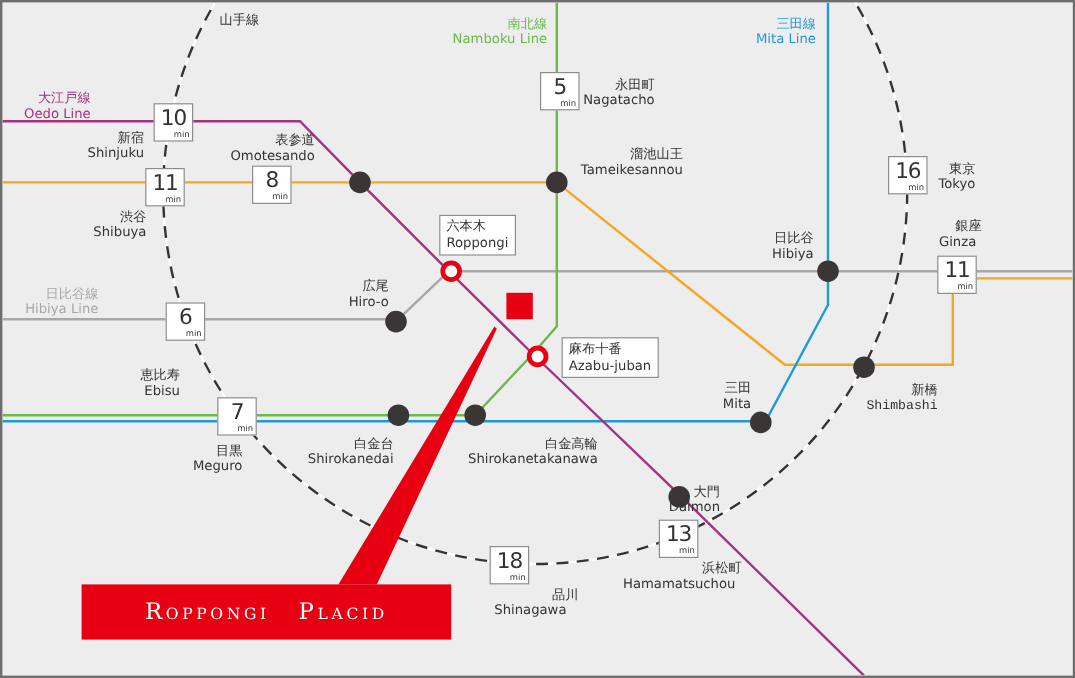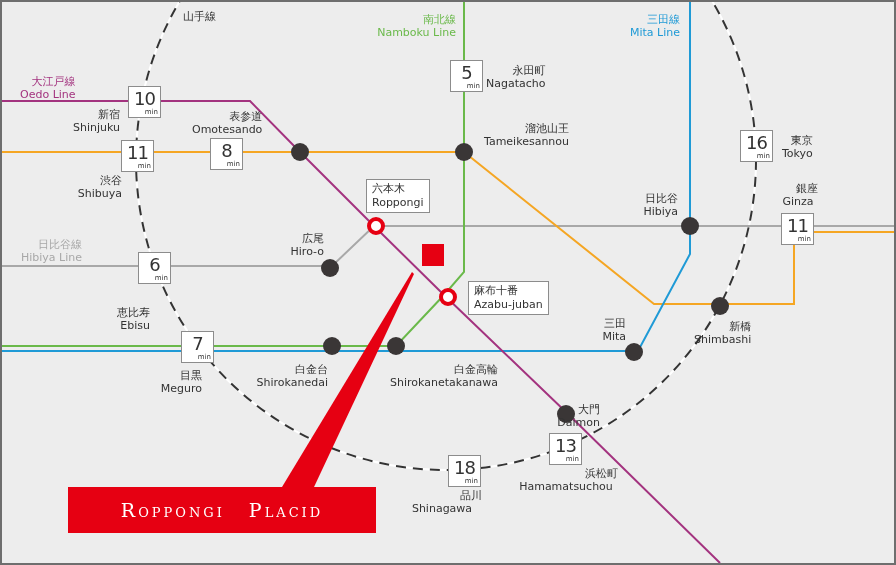--- a/index.html
+++ b/index.html
@@ -125,21 +125,21 @@
       <span class="unit">min</span>
     </div>
   <div class="tbox" style="left:179px; top:329px;">
       <span class="num">7</span>
       <span class="unit">min</span>
     </div>
   <div class="tbox" style="left:547px; top:431px;">
       <span class="num">13</span>
       <span class="unit">min</span>
     </div>
-  <div class="tbox" style="left:446px; top:453px;">
+  <div class="tbox" style="left:406px; top:453px;">
       <span class="num">18</span>
       <span class="unit">min</span>
     </div>
 
   <div class="lbl r" style="left:60px; top:106px; width:58px;">
       <span class="ja">新宿</span>
       <span class="en">Shinjuku</span>
     </div>
   <div class="lbl r" style="left:60px; top:172px; width:60px;">
       <span class="ja">渋谷</span>
@@ -182,21 +182,21 @@
       <span class="en">Tokyo</span>
     </div>
   <div class="lbl c" style="left:776px; top:180px; width:40px;">
       <span class="ja">銀座</span>
       <span class="en">Ginza</span>
     </div>
   <div class="lbl r" style="left:580px; top:315px; width:44px;">
       <span class="ja">三田</span>
       <span class="en">Mita</span>
     </div>
-  <div class="lbl" style="left:692px; top:318px;">
+  <div class="lbl" style="left:720px; top:318px;font-family:Liberation Mono, monospace;">
       <span class="ja">新橋</span>
       <span class="en">Shimbashi</span>
     </div>
   <div class="lbl r" style="left:140px; top:367px; width:60px;">
       <span class="ja">目黒</span>
       <span class="en">Meguro</span>
     </div>
   <div class="lbl r" style="left:240px; top:361px; width:86px;">
       <span class="ja">白金台</span>
       <span class="en">Shirokanedai</span>

